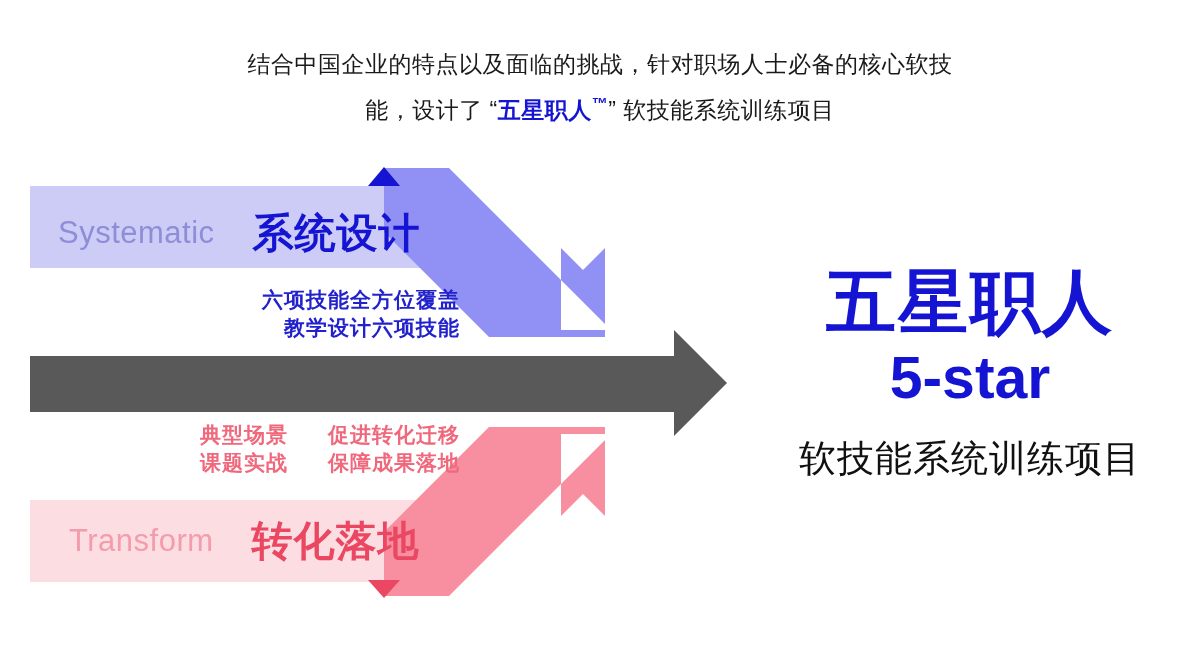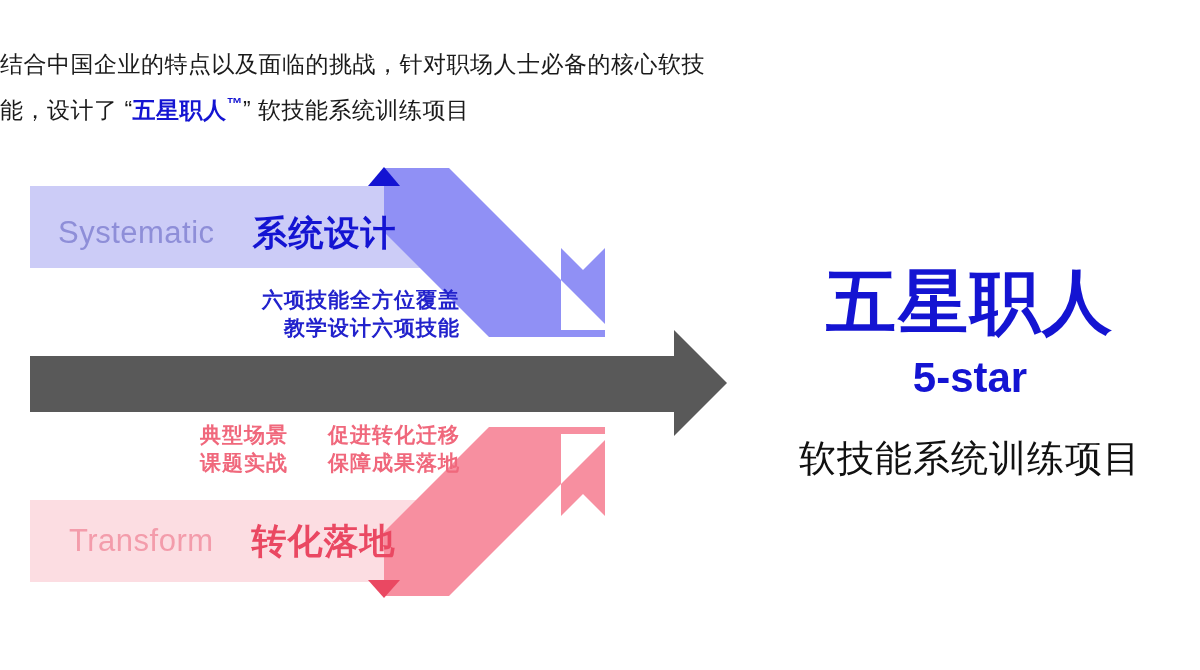--- a/index.html
+++ b/index.html
@@ -20,21 +20,21 @@
     height: 670px;
     background: #ffffff;
   }
 
   
   .headline {
     position: absolute;
     left: 0;
     top: 44px;
     width: 1200px;
-    text-align: left;
+    text-align: center;
     font-size: 23px;
     line-height: 40px;
     color: #1a1a1a;
     letter-spacing: 0.5px;
   }
   .headline .line { display: block; white-space: pre; }
   .brandmark {
     color: #1414d2;
     font-weight: bold;
   }
@@ -69,21 +69,21 @@
     height: 82px;
     padding-left: 11px;
   }
   .band .eng {
     font-size: 31px;
     letter-spacing: 0.5px;
     margin-left: 28px;
     font-weight: 300;
   }
   .band .cn {
-    font-size: 35px;
+    font-size: 41px;
     font-weight: bold;
     margin-left: 38px;
     letter-spacing: 1px;
   }
   .band-top .eng { color: #8e8ed8; }
   .band-top .cn  { color: #1414d2; }
   .band-bottom .eng { color: #f39cab; }
   .band-bottom .cn  { color: #ea4862; }
 
   
@@ -116,21 +116,21 @@
   .title-cn {
     display: block;
     font-size: 70px;
     line-height: 80px;
     font-weight: bold;
     color: #1414d2;
     letter-spacing: 2px;
   }
   .title-en {
     display: block;
-    font-size: 42px;
+    font-size: 59px;
     line-height: 72px;
     font-weight: bold;
     color: #1414d2;
     letter-spacing: 0px;
   }
   .title-sub {
     display: block;
     font-size: 37px;
     line-height: 50px;
     color: #111111;

